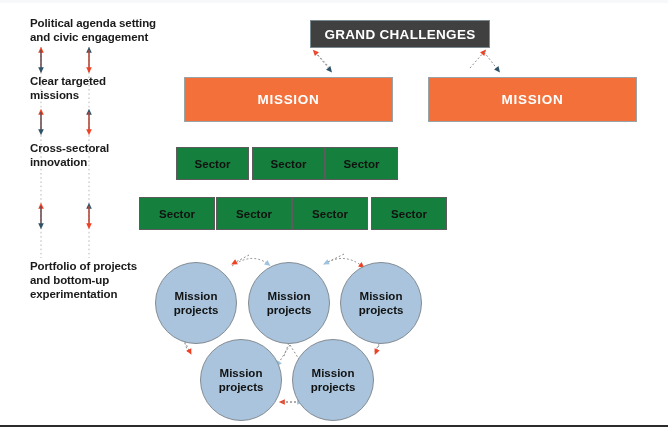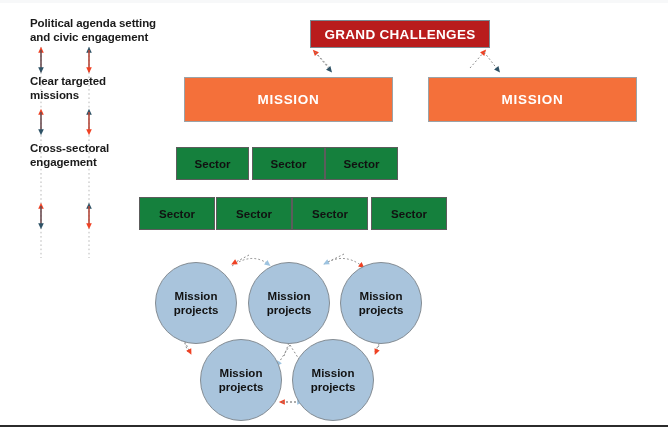--- a/index.html
+++ b/index.html
@@ -39,21 +39,21 @@
   #label-crossect    { left: 30px; top: 141px; width: 120px; }
   #label-portfolio   { left: 30px; top: 259px; width: 122px; }
 
   
   #grand-challenges {
     position: absolute;
     left: 310px;
     top: 20px;
     width: 180px;
     height: 28px;
-    background: #b91c1c;
+    background: #404040;
     border: 1px solid #7b8a92;
     display: flex;
     align-items: center;
     justify-content: center;
     color: #ffffff;
     font-size: 13.5px;
     font-weight: bold;
     letter-spacing: 0.3px;
     box-sizing: border-box;
   }
@@ -223,21 +223,22 @@
     </g>
 
     <g>
       <line x1="300" y1="402" x2="282" y2="402" stroke="#8a8a8a" stroke-width="1" stroke-dasharray="1.8 2.2" marker-end="url(#ah-red)"></line>
       <line x1="282" y1="402" x2="300" y2="402" stroke="#8a8a8a" stroke-width="1" stroke-dasharray="1.8 2.2" marker-end="url(#ah-lblue)"></line>
     </g>
   </svg>
 
   <div class="side-label" id="label-missions">Clear targeted missions</div>
   <div class="side-label" id="label-political">Political agenda setting and civic engagement</div>
-  <div class="side-label" id="label-crossect">Cross-sectoral engagement</div>
+  <div class="side-label" id="label-crossect">Cross-sectoral innovation</div>
+  <div class="side-label" id="label-portfolio">Portfolio of projects and bottom-up experimentation</div>
 
   <div id="grand-challenges">
     <span>GRAND CHALLENGES</span>
   </div>
 
   <div class="mission-box" id="mission-left">
     <span>MISSION</span>
   </div>
   <div class="mission-box" id="mission-right">
     <span>MISSION</span>

